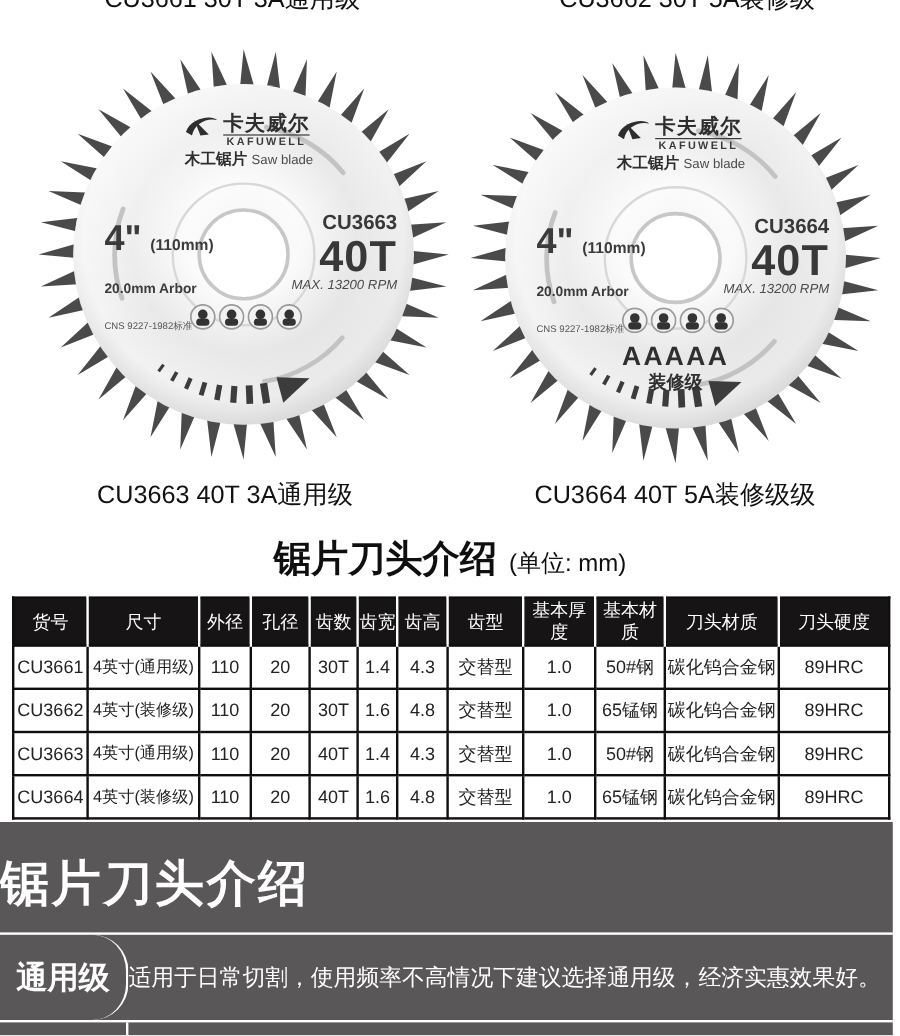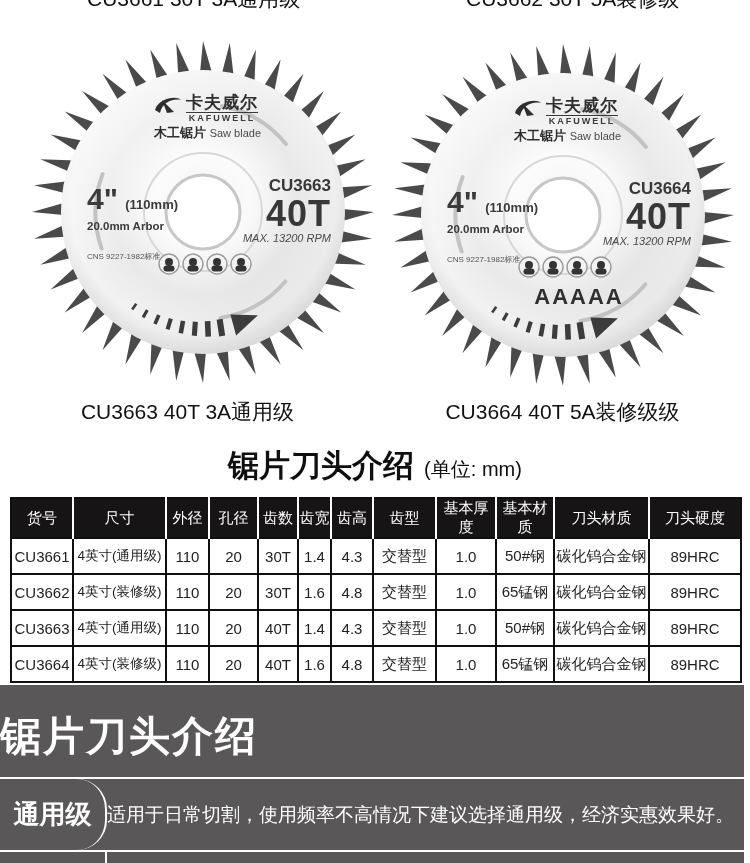--- a/index.html
+++ b/index.html
@@ -14,28 +14,28 @@
   .blade svg.disc{position:absolute;left:0;top:0;}
   .blade .ov{position:absolute;white-space:nowrap;}
   .brand{left:121px;top:54px;display:flex;align-items:flex-start;gap:4px;}
   .brand-cn{font-size:17px;font-weight:700;color:#2e2e2e;letter-spacing:1px;line-height:17px;}
   .brand-en{font-size:9px;font-weight:700;color:#3a3a3a;letter-spacing:2px;border-top:1.5px solid #3a3a3a;margin-top:1px;text-align:center;}
   .prodline{left:123px;top:84px;font-size:13px;font-weight:700;color:#2e2e2e;}
   .prodline span{font-size:11px;font-weight:400;color:#4a4a4a;}
   .specblock{left:56px;top:142px;color:#3b3b3b;line-height:1.1;}
   .spec-size{font-size:30px;font-weight:700;font-style:italic;letter-spacing:-1px;}
   .spec-size span{font-size:13px;font-weight:700;font-style:normal;letter-spacing:0;}
-  .spec-arbor{font-size:11.5px;font-weight:700;margin-top:5px;}
+  .spec-arbor{font-size:11.5px;font-weight:700;margin-top:20px;}
   .spec-std{font-size:8px;margin-top:20px;color:#555;}
   .modelblock{right:44px;top:136px;text-align:right;color:#383838;}
   .model-no{font-size:17px;font-weight:700;}
   .model-teeth{font-size:36px;font-weight:700;line-height:36px;letter-spacing:1px;}
   .model-rpm{font-size:11px;font-weight:400;color:#4a4a4a;font-style:italic;}
   .safety-row{left:127px;top:213px;display:flex;gap:2px;}
-  .gradeblock{left:16px;top:243px;width:344px;text-align:center;color:#2f2f2f;}
+  .gradeblock{left:0;top:243px;width:344px;text-align:center;color:#2f2f2f;}
   .grade-big{font-size:22px;font-weight:700;letter-spacing:2px;line-height:22px;}
   .grade-label{font-size:15px;font-weight:700;margin-top:1px;}
 
   .blade-caps{position:absolute;left:0;top:398px;width:750px;display:flex;}
   .blade-cap{width:50%;text-align:center;font-size:21px;font-weight:400;color:#111;}
 
   
   .tbl-title-row{position:absolute;left:0;top:445px;width:750px;display:flex;justify-content:center;align-items:baseline;gap:10px;}
   .tbl-title{font-size:31px;font-weight:700;color:#0f0f0f;}
   .tbl-unit{font-size:20px;font-weight:400;color:#0f0f0f;}
@@ -220,20 +220,21 @@
           <rect x="5.5" y="12.5" width="11" height="6" rx="3" fill="#333"></rect>
         </svg>
         <svg width="22" height="22" viewBox="0 0 22 22">
           <circle cx="11" cy="11" r="10" fill="#f2f2f2" stroke="#9a9a9a" stroke-width="1.4"></circle>
           <circle cx="11" cy="9" r="4" fill="#333"></circle>
           <rect x="5.5" y="12.5" width="11" height="6" rx="3" fill="#333"></rect>
         </svg>
       </div>
     <div class="ov gradeblock">
       <div class="grade-big">AAAAA</div>
+      <div class="grade-label">装修级</div>
     </div>
   </div>
 
   <div class="blade-caps">
     <div class="blade-cap">CU3663 40T  3A通用级</div>
     <div class="blade-cap">CU3664  40T 5A装修级级</div>
   </div>
 
   <div class="tbl-title-row">
     <span class="tbl-title">锯片刀头介绍</span>

